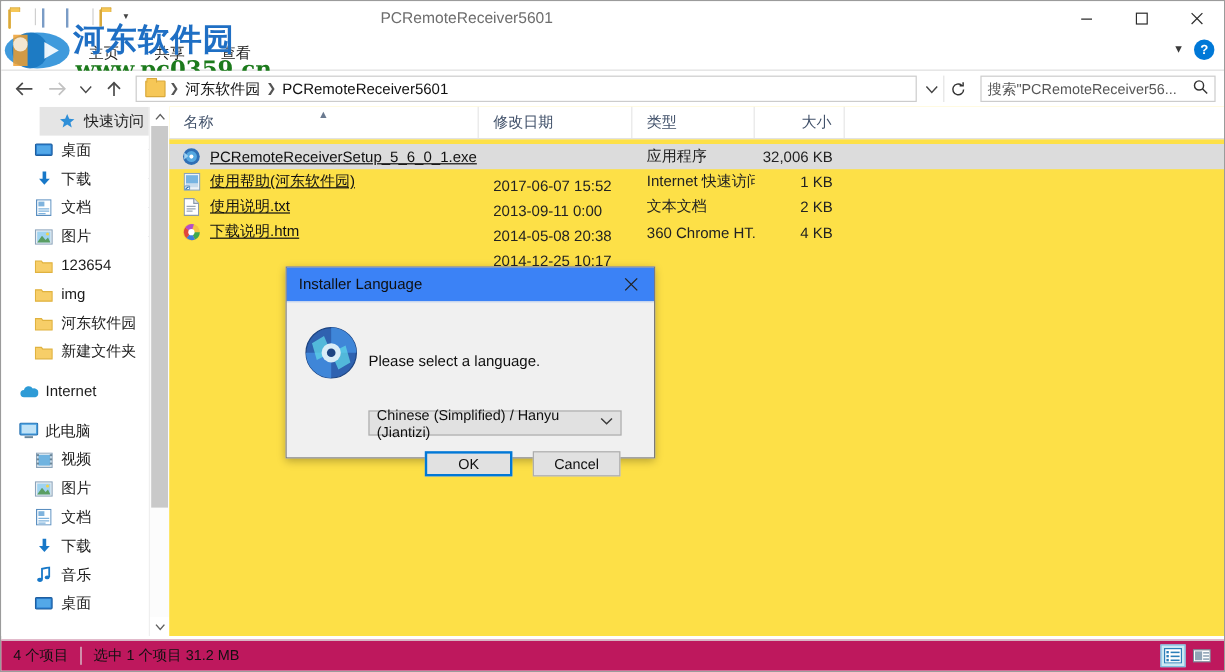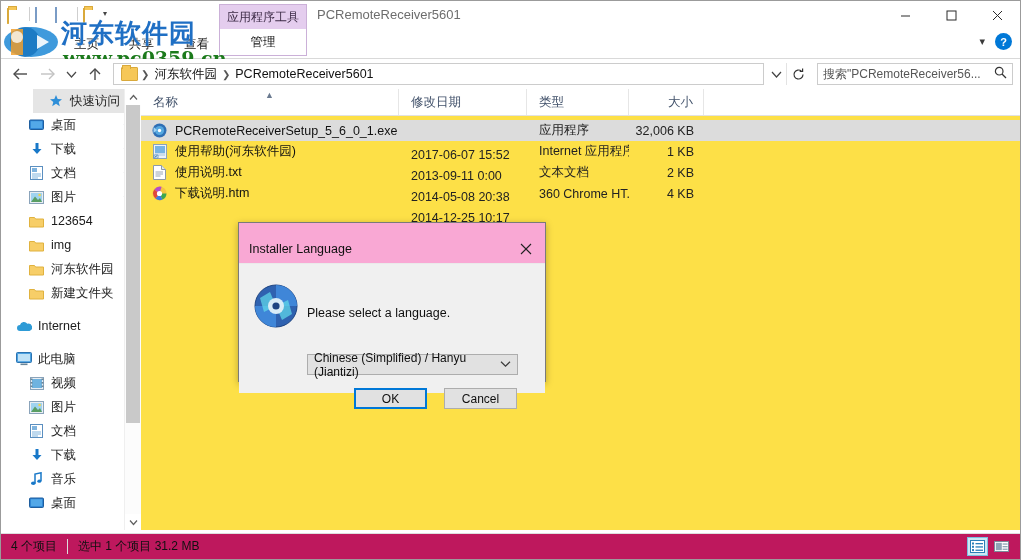--- a/index.html
+++ b/index.html
@@ -79,21 +79,21 @@
   .col .sortcaret{position:absolute;left:50%;top:1px;transform:translateX(-50%);font-size:9px;color:#6a7a90;}
   .c-name{width:258px;}
   .c-date{width:128px;}
   .c-type{width:102px;}
   .c-size{width:75px;justify-content:flex-end;padding-right:10px;padding-left:0;}
 
   .rows{padding-top:4px;}
   .row{height:21px;display:flex;align-items:center;font-size:12.5px;color:#111;}
   .row.sel{background:#dcdcdc;}
   .cell{box-sizing:border-box;padding-left:12px;white-space:nowrap;overflow:hidden;display:flex;align-items:center;}
-  .cell.n{width:258px;padding-left:10px;}
+  .cell.n{width:258px;padding-left:10px;text-decoration:underline;}
   .cell.d{width:128px;color:#222;margin-top:48px;}
   .cell.t{width:102px;color:#222;}
   .cell.s{width:75px;justify-content:flex-end;padding-right:10px;padding-left:0;color:#222;}
   .f-ico{width:17px;height:16px;margin-right:7px;flex:0 0 17px;display:flex;align-items:center;justify-content:center;}
 
   
   .status{position:absolute;left:0;right:0;bottom:0;height:25px;border-top:1px solid #dedede;background:#be185d;display:flex;align-items:center;font-size:12px;color:#111;}
   .st-item{padding:0 10px;height:17px;display:flex;align-items:center;}
   .st-div{width:1px;height:15px;background:#dcdcdc;}
   .view-btns{position:absolute;right:8px;top:3px;display:flex;gap:3px;}
@@ -101,21 +101,21 @@
   .vbtn.on{background:#cce8f4;border:1px solid #7bbfe0;box-sizing:border-box;}
 
   
   .wm{position:absolute;left:2px;top:6px;width:230px;height:62px;pointer-events:none;}
   .wm-logo{position:absolute;left:0;top:14px;width:56px;height:42px;}
   .wm-t1{position:absolute;left:58px;top:9px;font-size:26px;font-weight:bold;color:#1f6fc4;letter-spacing:1px;font-family:"DejaVu Sans",sans-serif;text-shadow:0 0 1px rgba(255,255,255,.8);}
   .wm-t2{position:absolute;left:60px;top:40px;font-size:19px;font-weight:bold;color:#1c7a1c;font-family:"DejaVu Serif",serif;}
 
   
   .dlg{position:absolute;left:237px;top:221px;width:306px;height:158px;background:#f0f0f0;border:1px solid #7a7a7a;box-shadow:0 2px 7px rgba(0,0,0,.28);}
-  .dlg-title{height:28px;background:#f9a8d4;border-bottom:1px solid #eaeaea;display:flex;align-items:center;padding:12px 4px 0 10px;}
+  .dlg-title{height:28px;background:#3b82f6;border-bottom:1px solid #eaeaea;display:flex;align-items:center;padding:0 4px 0 10px;}
   .dlg-title span.t{flex:1;font-size:12.5px;color:#0f0f0f;}
   .dlg-x{width:30px;height:26px;display:flex;align-items:center;justify-content:center;color:#222;}
   .dlg-body{position:relative;height:129px;background:#f0f0f0;}
   .dlg-ico{position:absolute;left:15px;top:20px;width:44px;height:44px;}
   .dlg-msg{position:absolute;left:68px;top:42px;font-size:12.5px;color:#0f0f0f;}
   .dlg-sel{position:absolute;left:68px;top:90px;width:211px;height:21px;background:#e1e1e1;border:1px solid #adadad;box-sizing:border-box;display:flex;align-items:center;padding:0 6px;font-size:12px;color:#0f0f0f;}
   .dlg-sel .arw{margin-left:auto;font-size:10px;color:#3a3a3a;}
   .btn{position:absolute;top:124px;width:73px;height:21px;background:#e1e1e1;border:1px solid #adadad;box-sizing:border-box;display:flex;align-items:center;justify-content:center;font-size:12px;color:#0f0f0f;}
   .btn.ok{left:115px;border:2px solid #0078d7;}
   .btn.cancel{left:205px;}
@@ -136,26 +136,20 @@
       <span class="qat-ico"><span class="folder-mini"></span></span>
       <span class="qat-caret">▾</span>
     </div>
 
     <div class="tabs">
       <div class="tab"><span>主页</span></div>
       <div class="tab"><span>共享</span></div>
       <div class="tab"><span>查看</span></div>
     </div>
 
-    <div class="ctx-group">
-      <div class="ctx-head">应用程序工具</div>
-      <div class="ctx-tab">
-          <span>管理</span>
-        </div>
-    </div>
 
     <div class="win-title">PCRemoteReceiver5601</div>
 
     <div class="wbtns">
       <div class="wbtn">
         <svg width="11" height="11" viewBox="0 0 11 11">
             <line x1="1" y1="6" x2="10" y2="6" stroke="#2b2b2b" stroke-width="1"></line>
           </svg>
       </div>
       <div class="wbtn">
@@ -526,21 +520,21 @@
                   <rect x="0.5" y="0.5" width="13" height="14" fill="#eef3f8" stroke="#8aa3ba"></rect>
                   <rect x="2" y="2" width="10" height="7" fill="#77b4e2"></rect>
                   <path d="M2 9 L12 9 L12 12 L2 12 Z" fill="#c9dcec"></path>
                   <path d="M1 11 L5 11 L5 14 L1 14 Z" fill="#ffffff" stroke="#5b8fc0" stroke-width="0.8"></path>
                   <path d="M1.8 13.2 L4.2 11.6" stroke="#2a72b0"></path>
                 </svg>
             </span>
             <span>使用帮助(河东软件园)</span>
           </div>
           <div class="cell d">2013-09-11 0:00</div>
-          <div class="cell t">Internet 应用程序</div>
+          <div class="cell t">Internet 快速访问</div>
           <div class="cell s">1 KB</div>
         </div>
 
         <div class="row">
           <div class="cell n">
             <span class="f-ico">
               <svg width="13" height="15" viewBox="0 0 13 15">
                   <path d="M0.5 0.5 L8.5 0.5 L12.5 4.5 L12.5 14.5 L0.5 14.5 Z" fill="#ffffff" stroke="#8c9aa8"></path>
                   <path d="M8.5 0.5 L8.5 4.5 L12.5 4.5" fill="#e4e9ee" stroke="#8c9aa8"></path>
                   <line x1="2.5" y1="7" x2="10" y2="7" stroke="#9aa7b4"></line>

